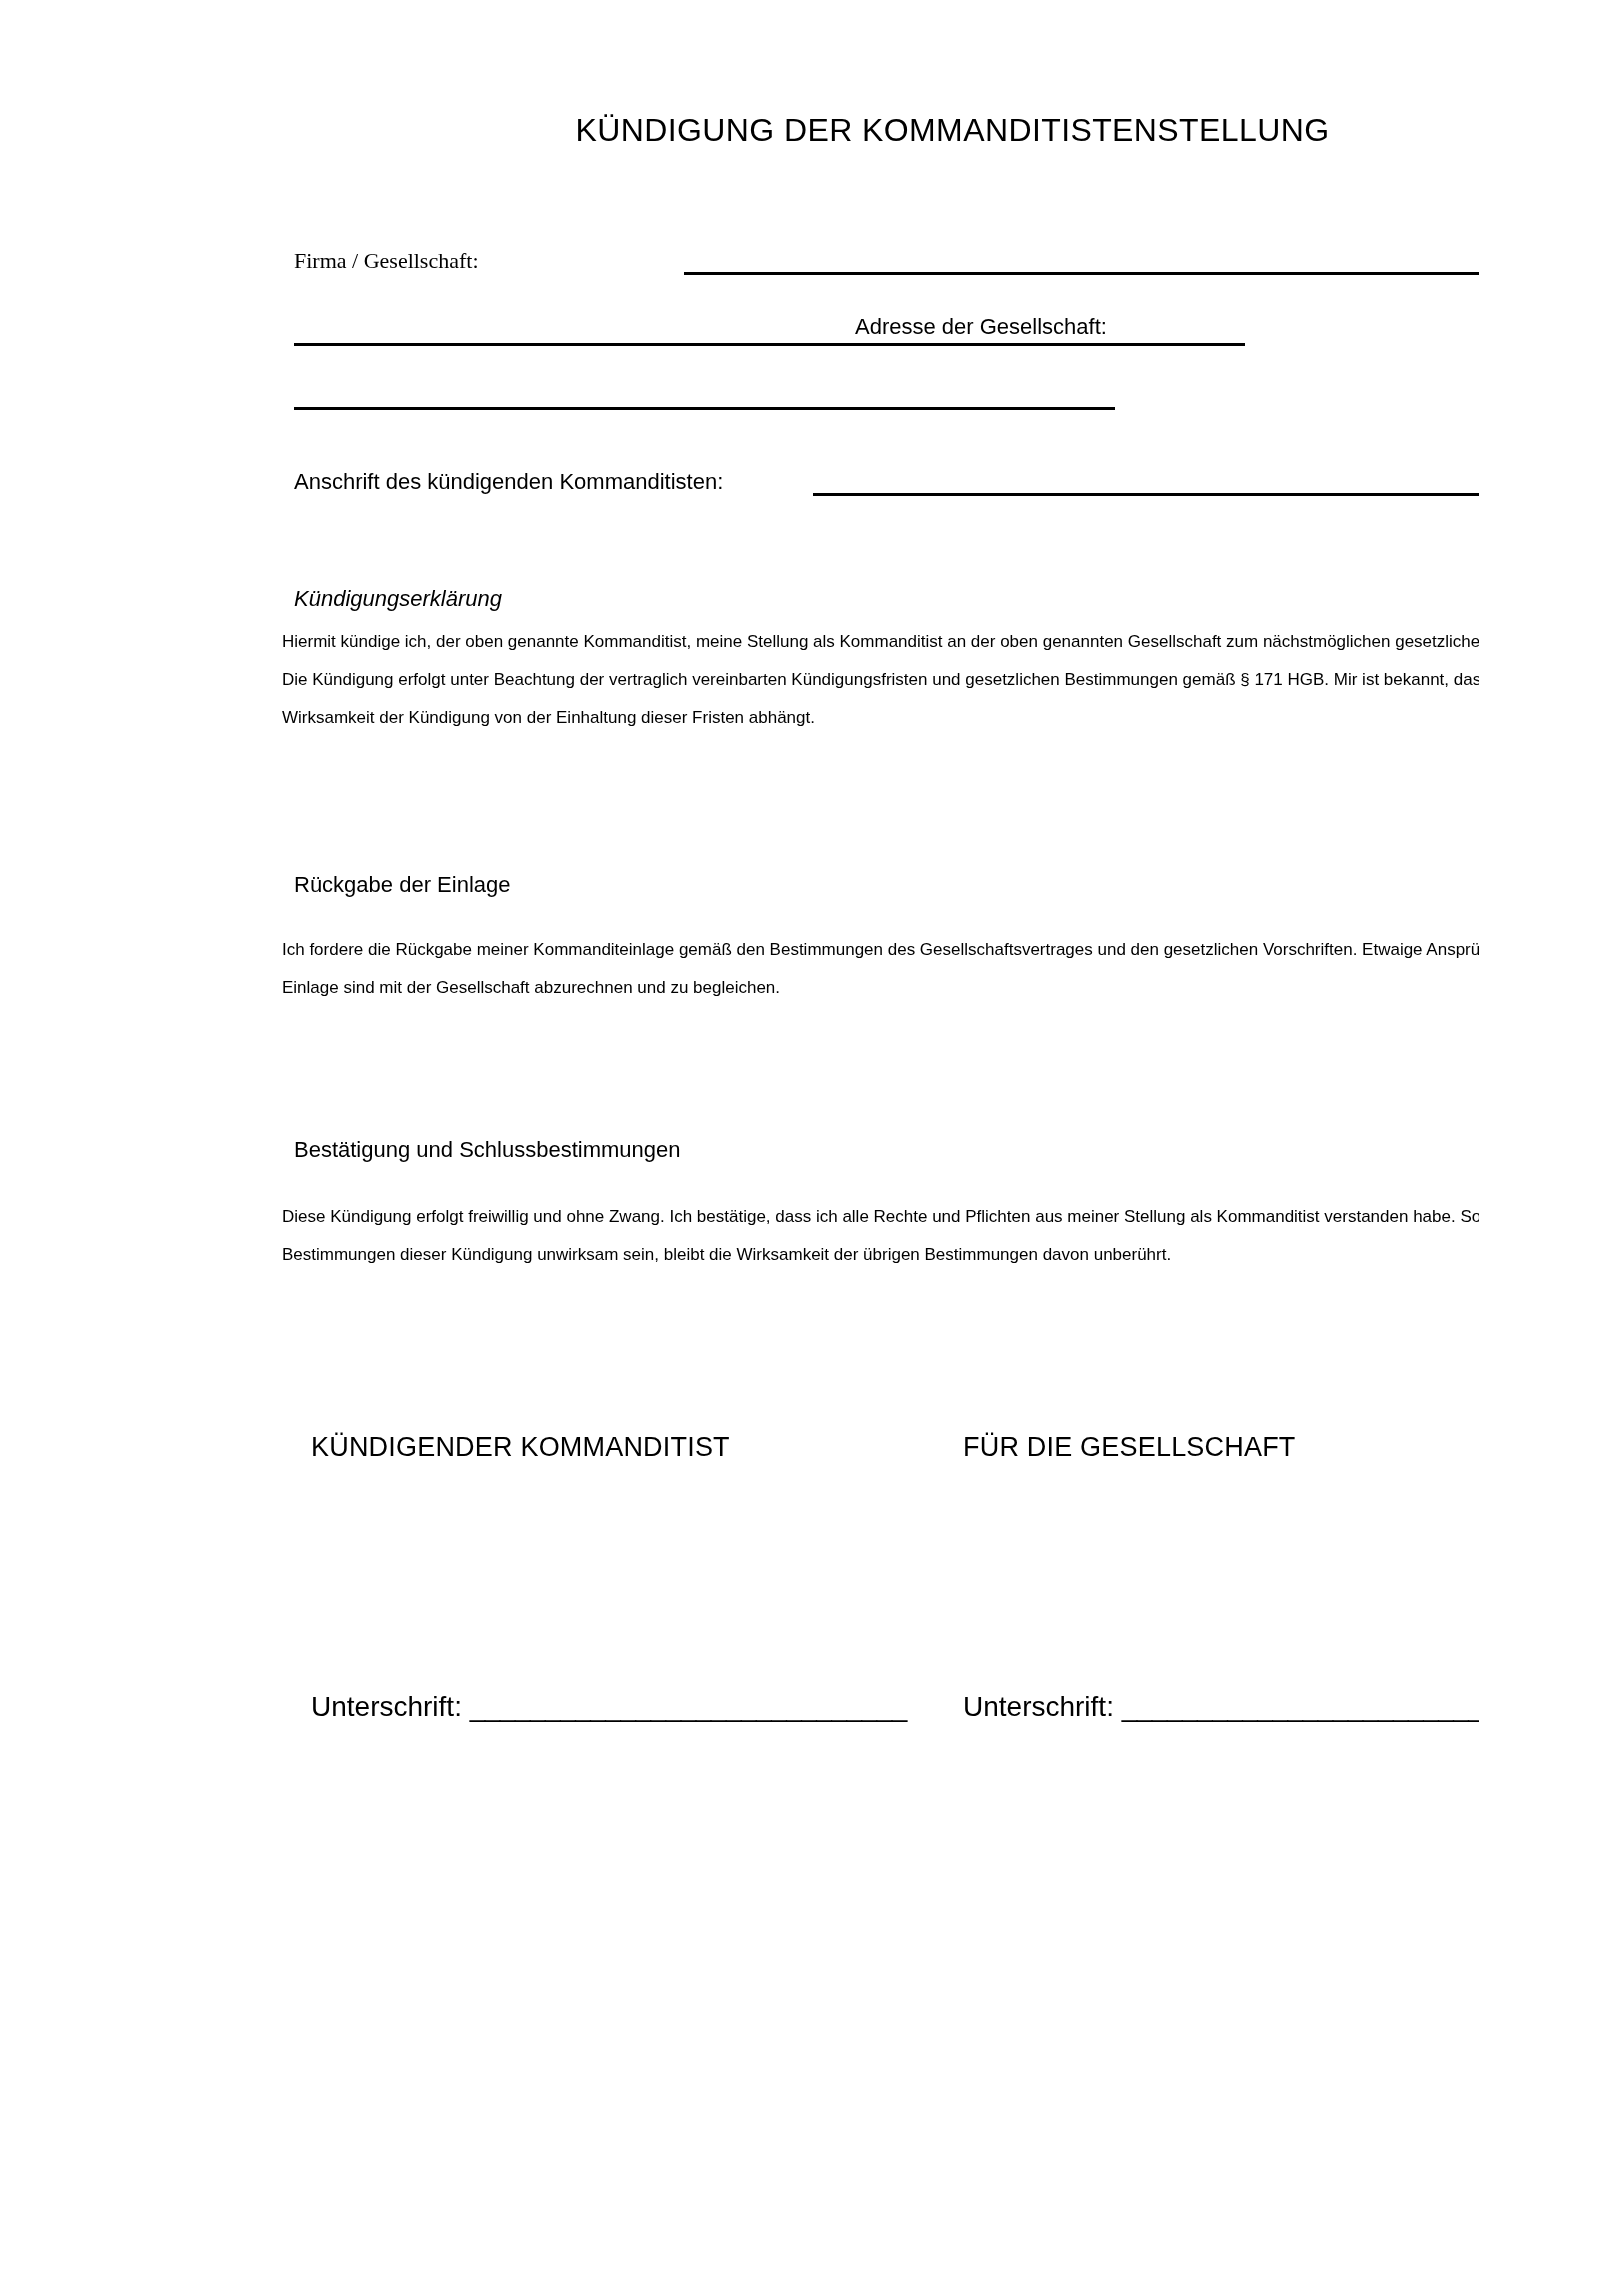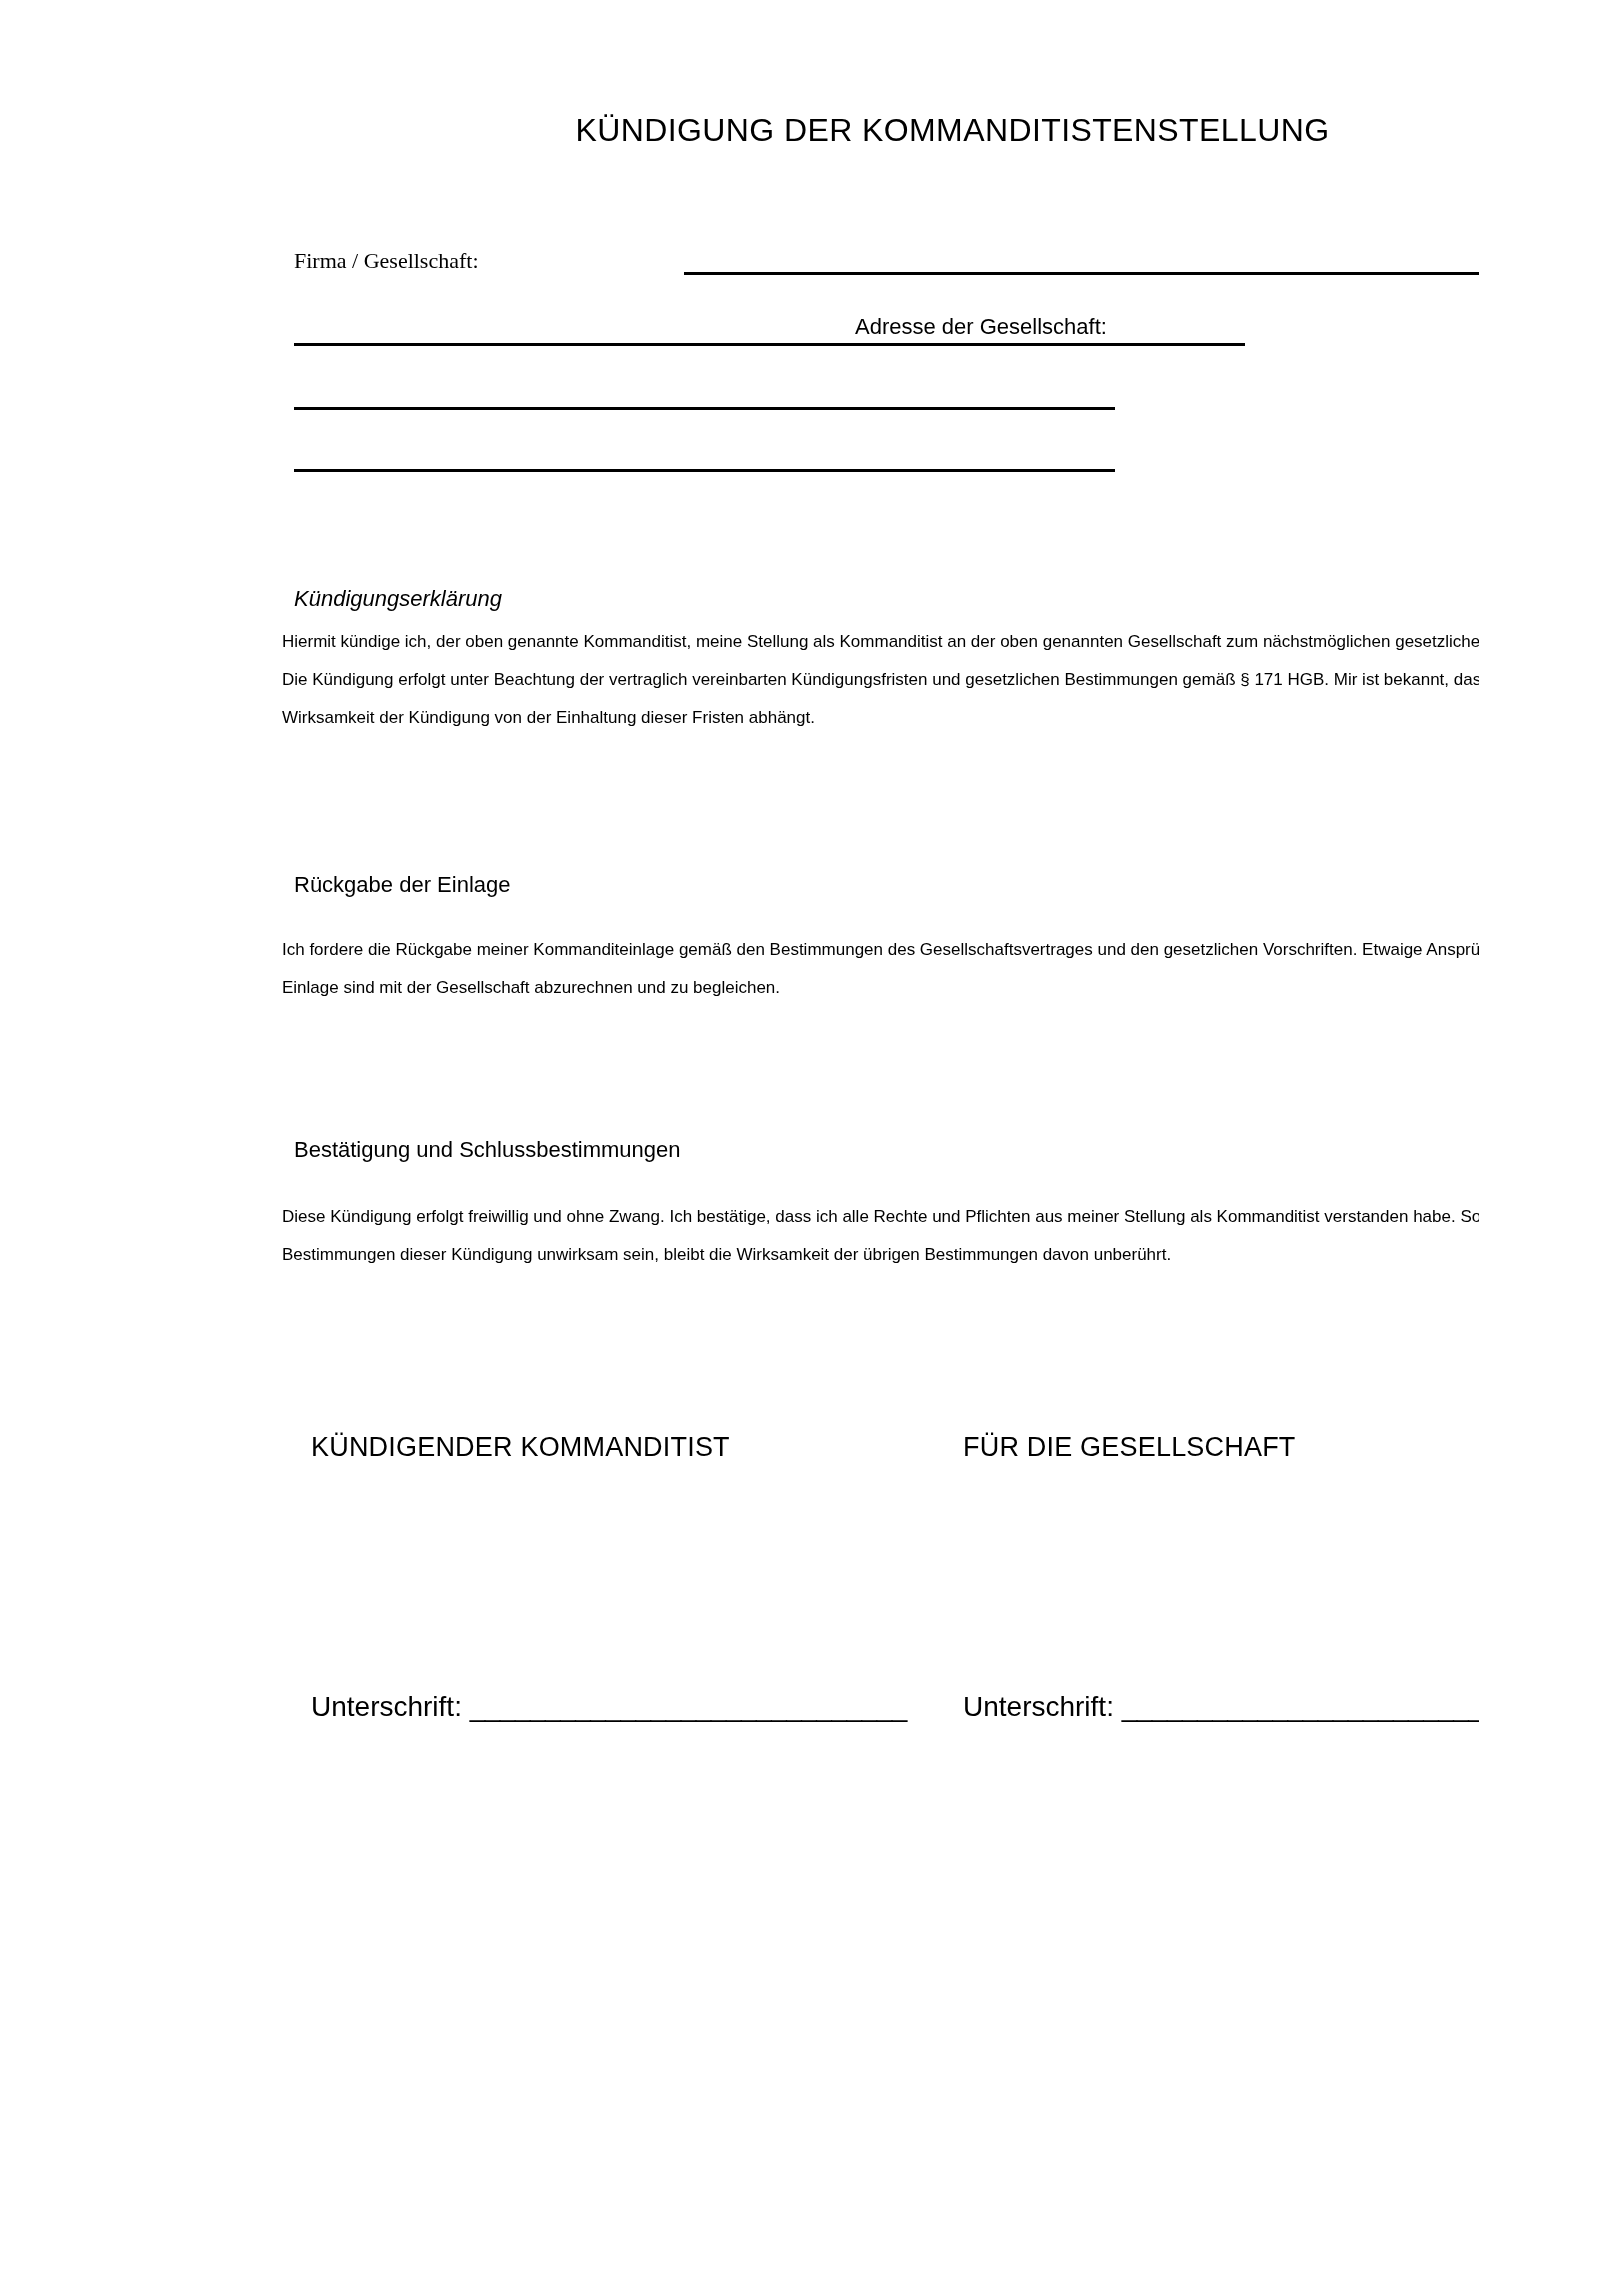--- a/index.html
+++ b/index.html
@@ -137,20 +137,21 @@
   <div class="field-row row-adresse">
     <span class="field-label">Adresse der Gesellschaft:</span>
     <span class="field-rule"></span>
   </div>
 
   <div class="field-row row-name">
     <span class="field-rule"></span>
   </div>
 
   <div class="field-row row-anschrift">
+    <span class="field-label">Anschrift des kündigenden Kommanditisten:</span>
     <span class="field-rule"></span>
   </div>
 
   <div class="section-heading heading-kuendigung">Kündigungserklärung</div>
   <div class="section-body body-kuendigung">Hiermit kündige ich, der oben genannte Kommanditist, meine Stellung als Kommanditist an der oben genannten Gesellschaft zum nächstmöglichen gesetzlichen Zeitpunkt. Die Kündigung erfolgt unter Beachtung der vertraglich vereinbarten Kündigungsfristen und gesetzlichen Bestimmungen gemäß § 171 HGB. Mir ist bekannt, dass die Wirksamkeit der Kündigung von der Einhaltung dieser Fristen abhängt.</div>
 
   <div class="section-heading heading-rueckgabe">Rückgabe der Einlage</div>
   <div class="section-body body-rueckgabe">Ich fordere die Rückgabe meiner Kommanditeinlage gemäß den Bestimmungen des Gesellschaftsvertrages und den gesetzlichen Vorschriften. Etwaige Ansprüche aus der Einlage sind mit der Gesellschaft abzurechnen und zu begleichen.</div>
 
   <div class="section-heading heading-bestaetigung">Bestätigung und Schlussbestimmungen</div>

